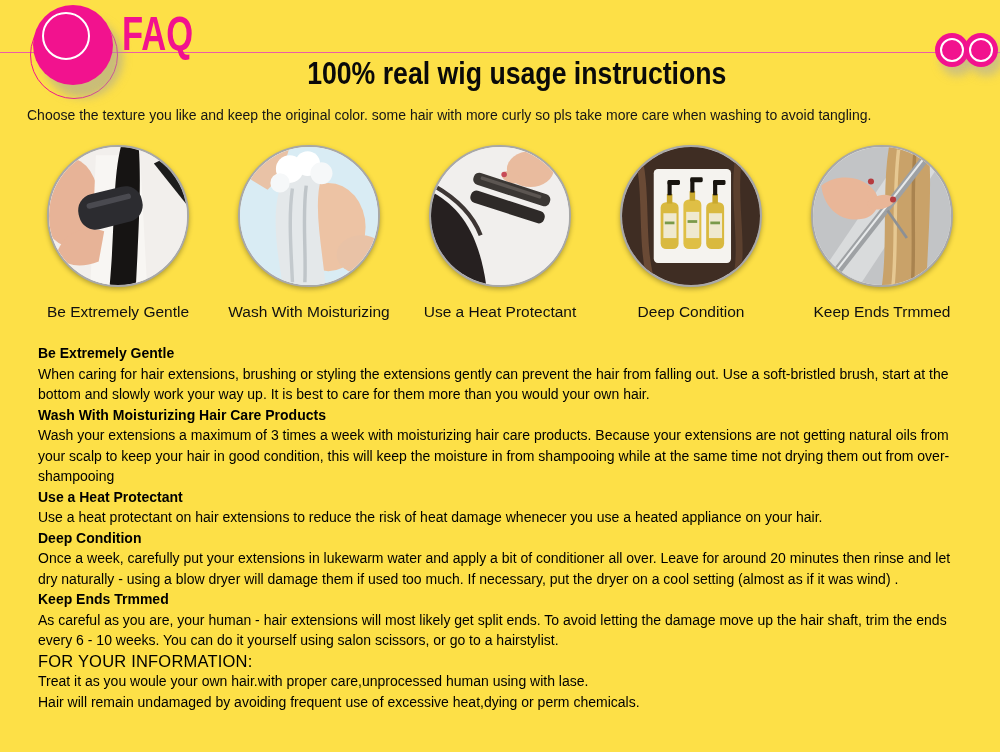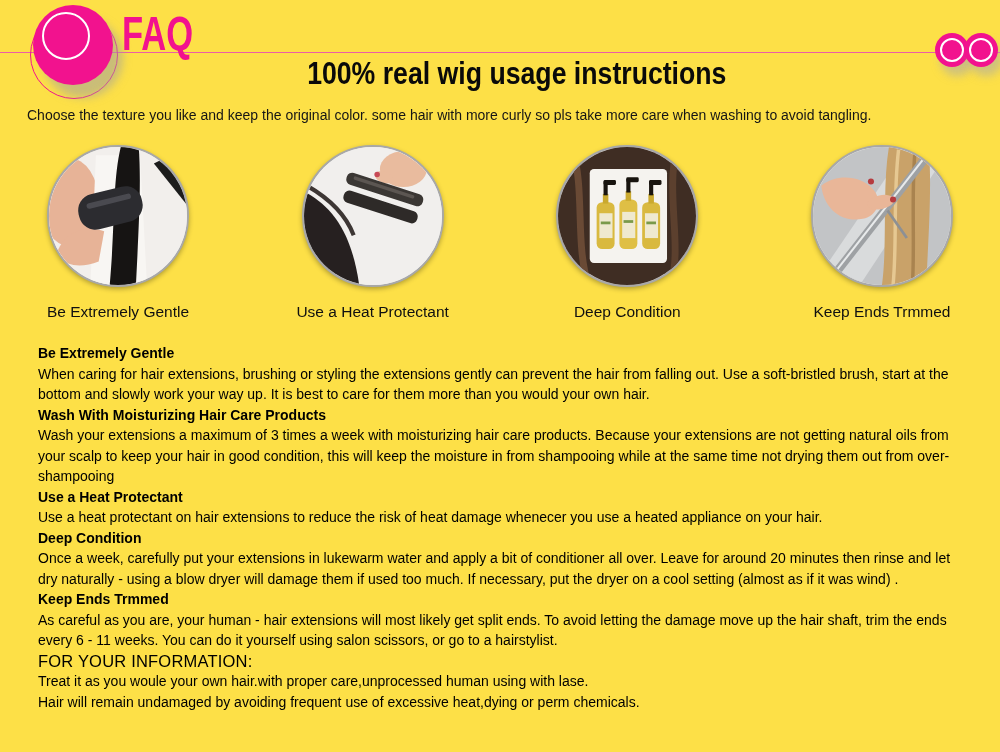--- a/index.html
+++ b/index.html
@@ -84,20 +84,38 @@
           <path d="M6,76 C12,60 28,57 40,61 L36,83 C23,88 10,87 6,76 Z" fill="#e7b397"></path>
           <g transform="rotate(-14 45 44)">
             <rect x="21" y="31" width="47" height="26" rx="12" fill="#2c2c30"></rect>
             <rect x="28" y="37" width="33" height="4" rx="2" fill="#4a4a50"></rect>
           </g>
         </svg>
       </div>
       <span class="caption">Be Extremely Gentle</span>
     </div>
 
+    <div class="step">
+      <div class="photo-circle">
+        <svg viewBox="0 0 100 100">
+          <rect width="100" height="100" fill="#d9ecf4"></rect>
+          <path d="M8,0 L36,0 C32,14 27,24 20,31 L2,20 Z" fill="#e9c2a6"></path>
+          <ellipse cx="64" cy="58" rx="27" ry="32" fill="#edc3a4"></ellipse>
+          <ellipse cx="88" cy="78" rx="18" ry="14" fill="#e9c2a6"></ellipse>
+          <path d="M32,22 C22,42 26,72 31,100 L62,100 C59,70 53,42 59,22 C50,10 40,11 32,22 Z" fill="#e4e8ea"></path>
+          <path d="M38,30 C35,50 37,75 38,98" stroke="#c3c9cd" stroke-width="2.5" fill="none"></path>
+          <path d="M48,28 C45,50 48,75 47,98" stroke="#bfc5c9" stroke-width="2.5" fill="none"></path>
+          <circle cx="36" cy="16" r="10" fill="#ffffff"></circle>
+          <circle cx="49" cy="12" r="9" fill="#ffffff"></circle>
+          <circle cx="59" cy="19" r="8" fill="#f6f8f9"></circle>
+          <circle cx="29" cy="26" r="7" fill="#f6f8f9"></circle>
+        </svg>
+      </div>
+      <span class="caption">Wash With Moisturizing</span>
+    </div>
 
     <div class="step">
       <div class="photo-circle">
         <svg viewBox="0 0 100 100">
           <rect width="100" height="100" fill="#f1efed"></rect>
           <path d="M0,32 C18,42 34,58 40,100 L0,100 Z" fill="#262020"></path>
           <path d="M2,28 C16,36 30,48 36,64" stroke="#3d3634" stroke-width="3" fill="none"></path>
           <ellipse cx="72" cy="16" rx="17" ry="13" fill="#e9bb9e"></ellipse>
           <ellipse cx="58" cy="22" rx="7" ry="4" fill="#e9bb9e" transform="rotate(20 58 22)"></ellipse>
           <circle cx="53" cy="20" r="2" fill="#c74a57"></circle>
@@ -178,20 +196,20 @@
     <p class="heading">Wash With Moisturizing Hair Care Products</p>
     <p class="body-text">Wash your extensions a maximum of 3 times a week with moisturizing hair care products. Because your extensions are not getting natural oils from your scalp to keep your hair in good condition, this will keep the moisture in from shampooing while at the same time not drying them out from over-shampooing</p>
 
     <p class="heading">Use a Heat Protectant</p>
     <p class="body-text">Use a heat protectant on hair extensions to reduce the risk of heat damage whenecer you use a heated appliance on your hair.</p>
 
     <p class="heading">Deep Condition</p>
     <p class="body-text">Once a week, carefully put your extensions in lukewarm water and apply a bit of conditioner all over. Leave for around 20 minutes then rinse and let dry naturally - using a blow dryer will damage them if used too much. If necessary, put the dryer on a cool setting (almost as if it was wind) .</p>
 
     <p class="heading">Keep Ends Trmmed</p>
-    <p class="body-text">As careful as you are, your human - hair extensions will most likely get split ends. To avoid letting the damage move up the hair shaft, trim the ends every 6 - 11 weeks. You can do it yourself using salon scissors, or go to a hairstylist.</p>
+    <p class="body-text">As careful as you are, your human - hair extensions will most likely get split ends. To avoid letting the damage move up the hair shaft, trim the ends every 6 - 10 weeks. You can do it yourself using salon scissors, or go to a hairstylist.</p>
 
     <p class="info-heading">FOR YOUR INFORMATION:</p>
     <p class="body-text">Treat it as you woule your own hair.with proper care,unprocessed human using with lase.</p>
     <p class="body-text">Hair will remain undamaged by avoiding frequent use of excessive heat,dying or perm chemicals.</p>
   </div>
 
 </div>
 
 </body></html>

